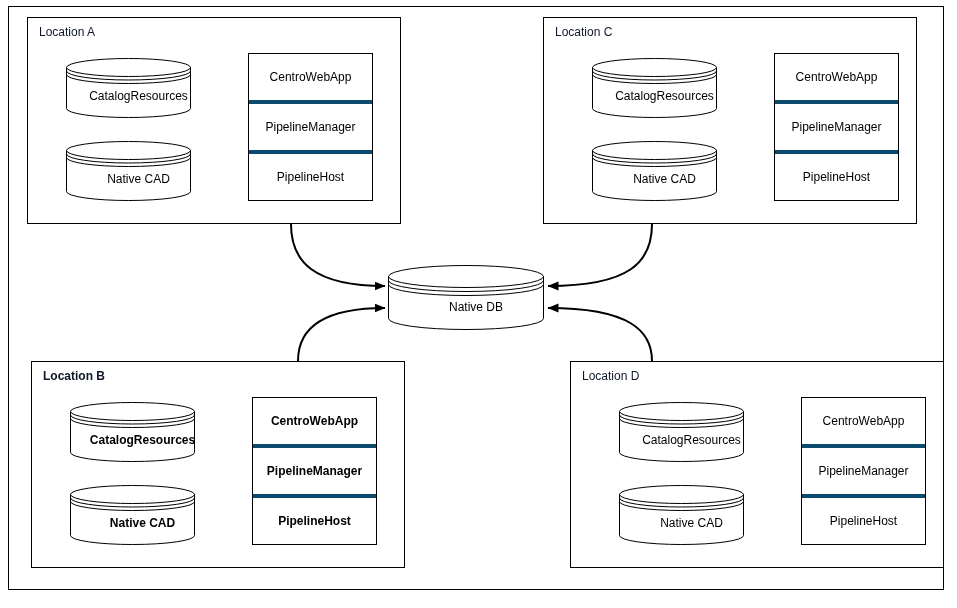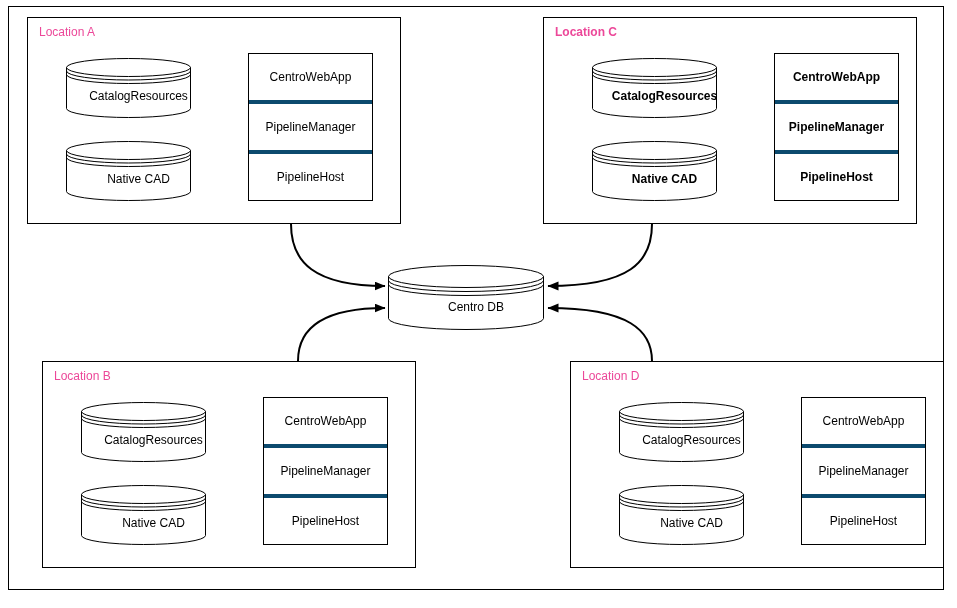--- a/index.html
+++ b/index.html
@@ -9,25 +9,25 @@
   }
   .outer-frame{
     position:absolute;left:8px;top:6px;width:936px;height:584px;
     border:1px solid #000;box-sizing:border-box;background:#fff;
   }
   .location{
     position:absolute;width:374px;height:207px;border:1px solid #000;
     box-sizing:border-box;background:#fff;
   }
   .loc-a{left:27px;top:17px;}
-  .loc-b{left:42px;top:361px;}
-  .loc-c{left:543px;top:17px;font-weight:bold;}
+  .loc-b{left:31px;top:361px;font-weight:bold;}
+  .loc-c{left:543px;top:17px;}
   .loc-d{left:570px;top:361px;}
   .loc-title{
-    position:absolute;left:11px;top:7px;font-size:12px;line-height:14px;color:#ec4899;
+    position:absolute;left:11px;top:7px;font-size:12px;line-height:14px;color:#0f172a;
   }
   .cylinder{position:absolute;width:125px;height:60px;}
   .cyl-1{top:40px;}
   .cyl-2{top:123px;}
   .loc-a .cylinder,.loc-b .cylinder{left:38px;}
   .loc-c .cylinder,.loc-d .cylinder{left:48px;}
   .cylinder svg,.centro svg{position:absolute;left:0;top:0;display:block;}
   .cyl-label{
     position:absolute;left:0;right:0;top:18px;bottom:2px;
     display:flex;align-items:center;justify-content:center;
@@ -163,21 +163,21 @@
     </div>
   </div>
 
   <div class="centro">
     <svg width="156" height="65" viewBox="0 0 156 65">
       <path d="M0.5,11.5 A77.5,11 0 0 1 155.5,11.5 L155.5,53.5 A77.5,11 0 0 1 0.5,53.5 Z" fill="#fff" stroke="#000"></path>
       <path d="M0.5,11.5 A77.5,11 0 0 0 155.5,11.5" fill="none" stroke="#000"></path>
       <path d="M0.5,15.5 A77.5,11 0 0 0 155.5,15.5" fill="none" stroke="#000"></path>
       <path d="M0.5,19.5 A77.5,11 0 0 0 155.5,19.5" fill="none" stroke="#000"></path>
     </svg>
-    <div class="cyl-label">Centro DB</div>
+    <div class="cyl-label">Native DB</div>
   </div>
 
   <svg class="arrows" width="957" height="608" viewBox="0 0 957 608">
     <defs>
       <marker id="ah" markerWidth="12" markerHeight="10" refX="10.5" refY="4.5" orient="auto" markerUnits="userSpaceOnUse">
         <path d="M0,0 L11,4.5 L0,9 Z" fill="#000"></path>
       </marker>
     </defs>
     <path d="M291,224 C291,262 314,286 385,286" fill="none" stroke="#000" stroke-width="2" marker-end="url(#ah)"></path>
     <path d="M298,361 C298,331 318,308 385,308" fill="none" stroke="#000" stroke-width="2" marker-end="url(#ah)"></path>

